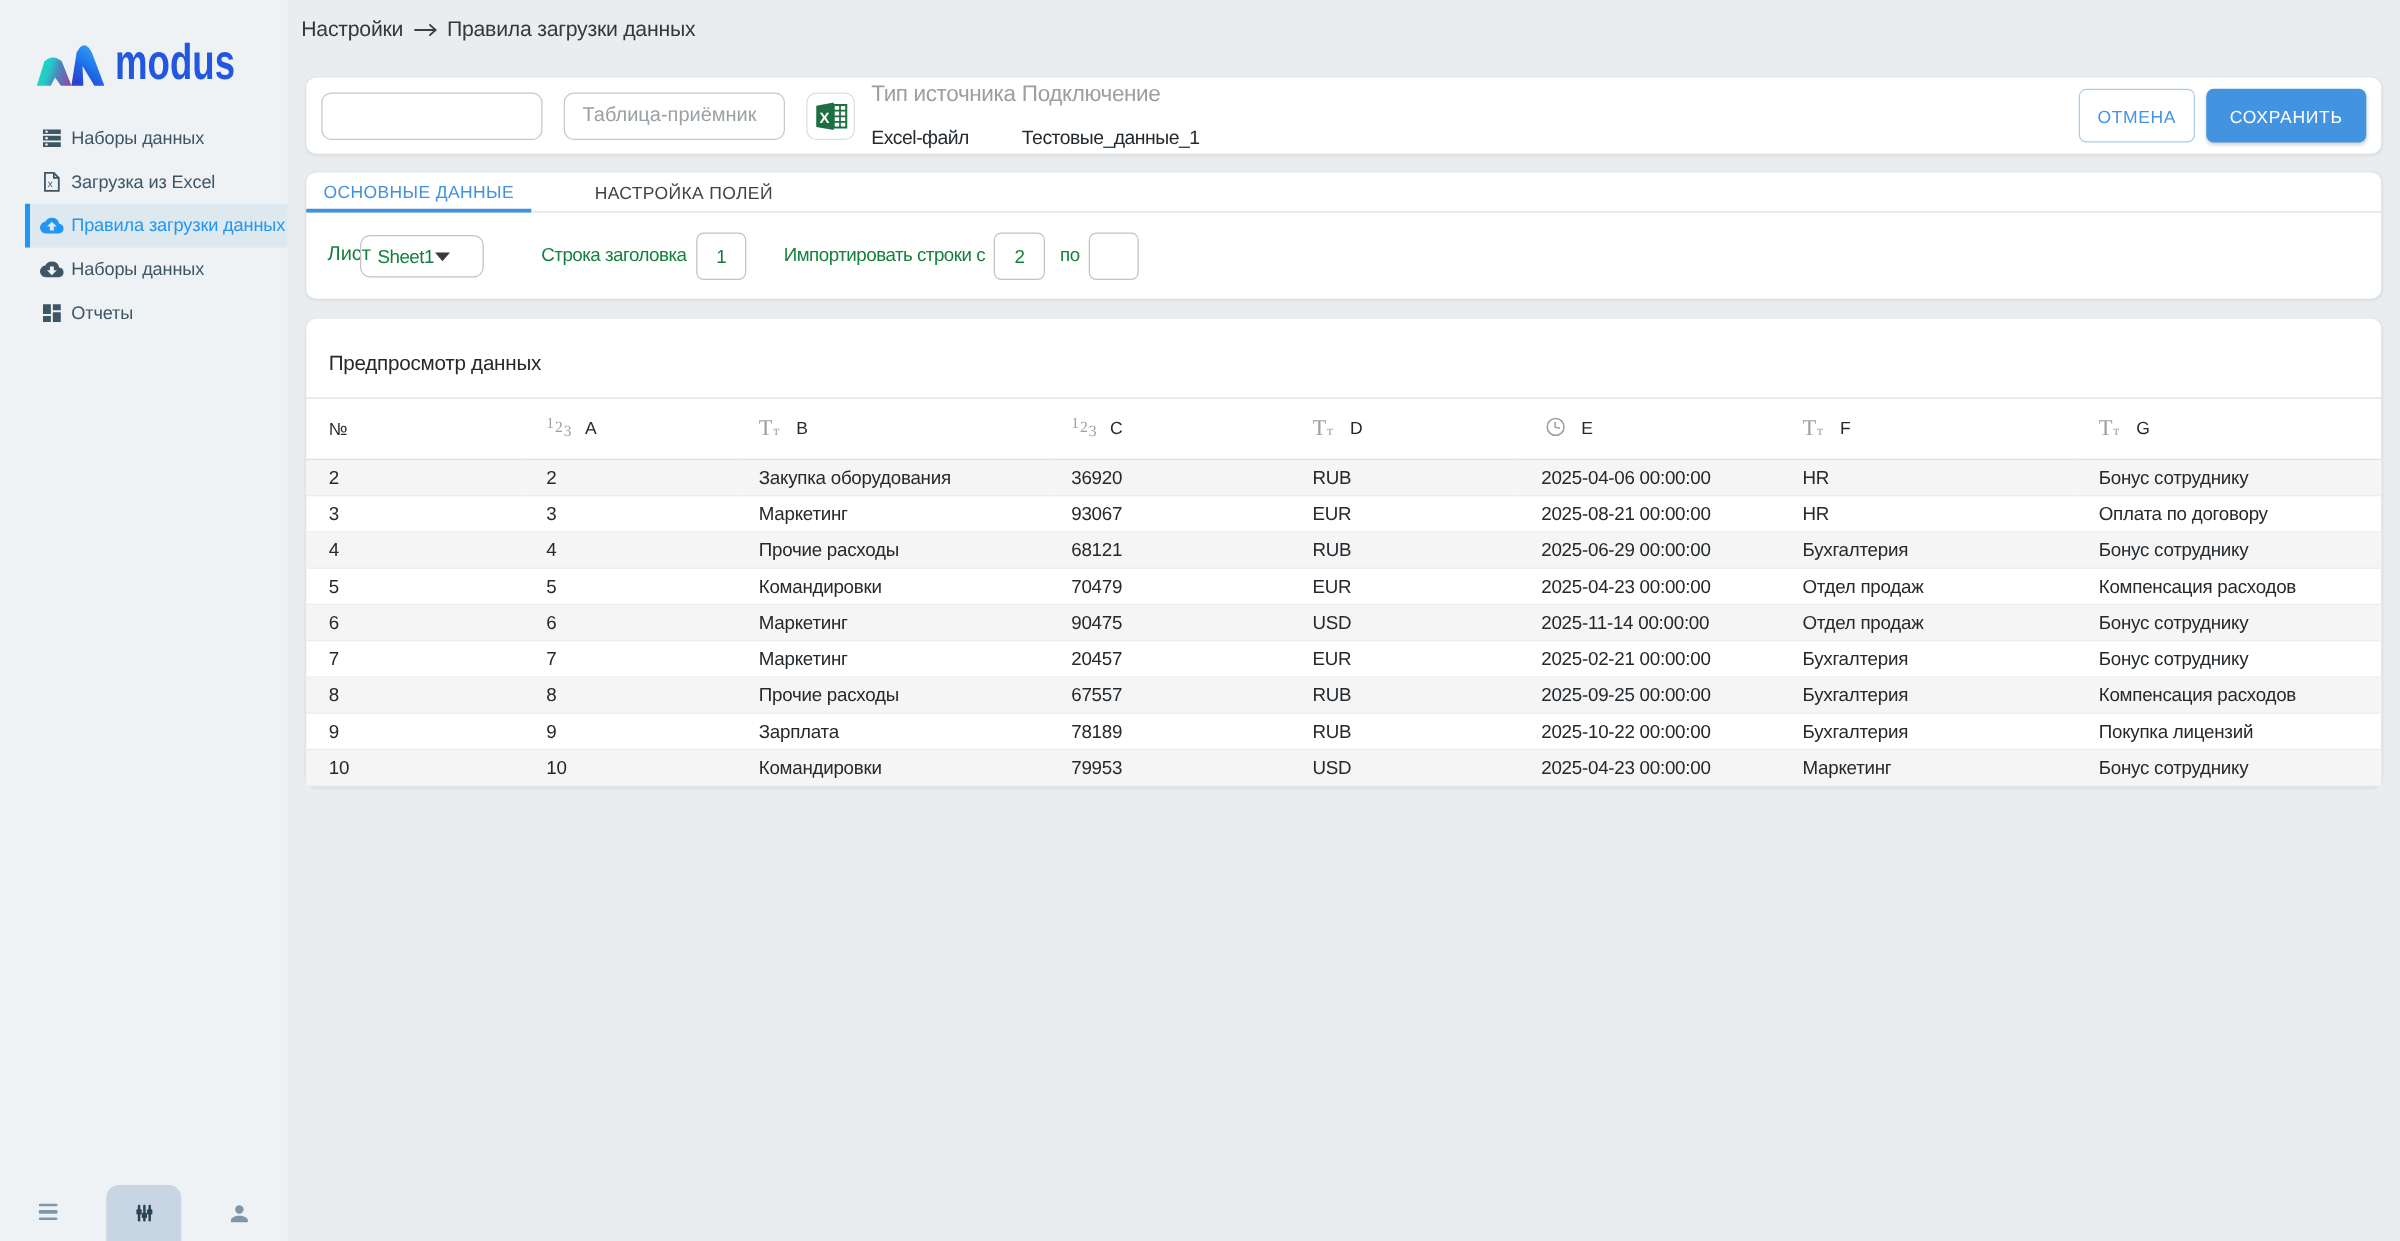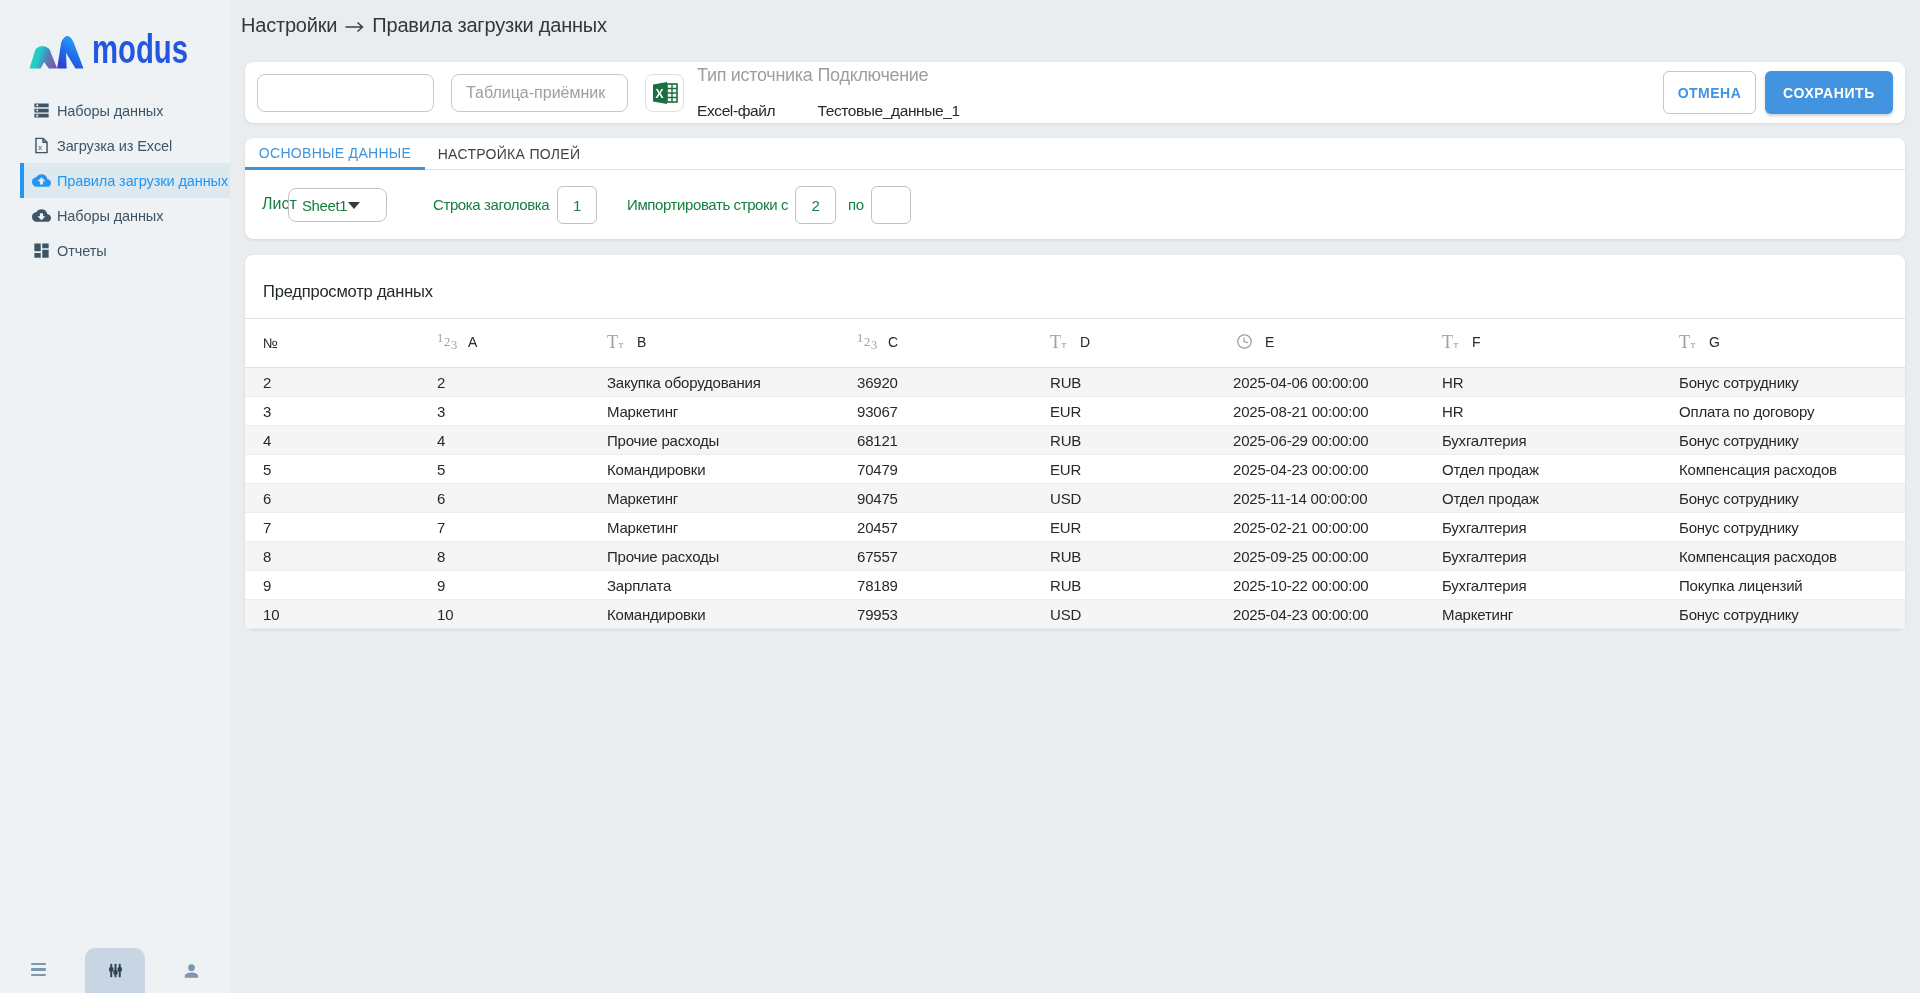--- a/index.html
+++ b/index.html
@@ -17,41 +17,41 @@
   .mi.on { background:#dde8ef; border-left:4px solid #2196f3; padding-left:8px; color:#2196f3; }
 
   .bottombar { position:absolute; bottom:0; left:0; width:230px; height:45px; }
   .bb-burger { position:absolute; left:31px; bottom:14px; width:15px; }
   .bb-burger div { height:2.5px; background:#7d97ad; border-radius:1px; margin-bottom:3px; }
   .bb-center { position:absolute; left:85px; bottom:0; width:60px; height:45px; background:#c7d6e2; border-radius:10px 10px 0 0; display:flex; align-items:flex-start; justify-content:center; }
   .bb-person { position:absolute; left:182px; bottom:13px; }
 
   
   .main { position:absolute; left:230px; top:0; width:1690px; height:993px; }
-  .crumbs { position:absolute; left:11px; top:14px; font-size:20px; letter-spacing:-0.2px; color:#33383c; }
+  .crumbs { position:absolute; left:11px; top:14px; font-size:17px; letter-spacing:-0.2px; color:#33383c; }
   .crumbs .arrsvg { margin:0 8px; vertical-align:-1px; }
 
   .card { position:absolute; left:15px; width:1660px; background:#fff; border-radius:8px; box-shadow:0 1px 3px rgba(0,0,0,0.1); }
 
   
   .card1 { top:62px; height:61px; display:flex; align-items:center; padding:0 12px; }
   .inp { width:177px; height:38px; border:1px solid #c4c9cc; border-radius:8px; background:#fff; font-size:16px; color:#9aa0a4; display:flex; align-items:center; padding-left:14px; }
   .inp1 { margin-left:0; }
   .inp2 { margin-left:17px; }
   .xlbox { margin-left:17px; width:39px; height:38px; border:1px solid #dcdfe1; border-radius:8px; display:flex; align-items:center; justify-content:center; }
   .meta { margin-left:13px; line-height:1; }
   .meta .l { font-size:18px; letter-spacing:-0.3px; color:#9e9e9e; margin-bottom:5px; }
   .meta .v { font-size:15.5px; letter-spacing:-0.4px; color:#24292d;margin-top:19px; }
-  .btns { margin-left:auto; display:flex;font-weight:bold; }
+  .btns { margin-left:auto; display:flex; }
   .btn-o { width:93px; height:43px; border:1px solid #a8cdf0; border-radius:6px; color:#4394e0; background:#fff; font-size:14px; display:flex; align-items:center; justify-content:center; letter-spacing:0.5px; }
   .btn-f { margin-left:9px; width:128px; height:43px; border-radius:6px; background:#4394e0; color:#fff; font-size:14px; display:flex; align-items:center; justify-content:center; letter-spacing:0.6px; box-shadow:0 2px 3px rgba(0,0,0,0.18); }
 
   
   .card2 { top:138px; height:101px; }
-  .tabs { height:32px; border-bottom:1px solid #e0e0e0; display:flex; }
+  .tabs { height:32px; border-bottom:1px solid #e0e0e0; display:flex;gap:38px; }
   .tab { height:32px; display:flex; align-items:center; justify-content:center; font-size:14px; letter-spacing:0.3px; }
   .tab1 { width:180px; color:#3f93dc; border-bottom:3px solid #3f93dc; }
   .tab2 { width:168px; color:#424242; }
   .controls { position:relative; height:68px; font-size:15px; letter-spacing:-0.4px; color:#15803d; }
   .controls .lb { position:absolute; top:50%; transform:translateY(-50%); }
   .dd { position:absolute; left:43px; top:18px; width:99px; height:34px; border:1px solid #bdc3c7; border-radius:8px; display:flex; align-items:center; padding:0 26px 0 13px; font-size:15px; }
   .dd .tri { margin-left:auto; width:0; height:0; border-left:6px solid transparent; border-right:6px solid transparent; border-top:7px solid #3a3a3a; }
   .numbox { position:absolute; top:16px; width:40px; height:38px; border:1px solid #bdc3c7; border-radius:6px; display:flex; align-items:center; justify-content:center; font-size:15px; background:#fff; }
   .lab-list { left:17px; font-size:16px; letter-spacing:0; }
   .lab-hdr { left:188px; }

